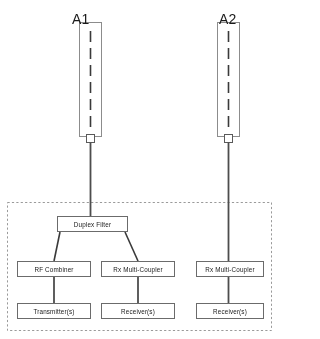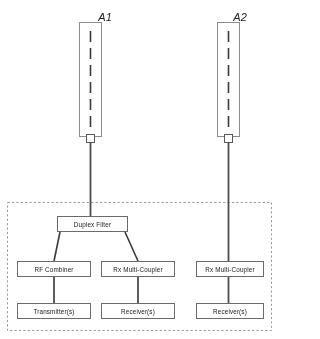--- a/index.html
+++ b/index.html
@@ -25,29 +25,28 @@
   .svg-layer {
     position: absolute;
     left: 0; top: 0;
     width: 279px;
     height: 339px;
   }
 
   
   .ant-label {
     position: absolute;
-    font-size: 11px;
+    font-size: 14px;
     color: #1a1a1a;
-    text-align: right;
+    text-align: left;
     letter-spacing: 0.2px;
     white-space: nowrap;
-    font-style: italic;
   }
   #ant-label-a1 { left: 72px; top: 11px; width: 40px; }
-  #ant-label-a2 { left: 207px; top: 11px; width: 40px; }
+  #ant-label-a2 { left: 219px; top: 11px; width: 40px; }
 
   
   .box {
     position: absolute;
     box-sizing: border-box;
     border: 1px solid #6b6b6b;
     background: #ffffff;
     color: #1a1a1a;
     font-size: 6.3px;
     letter-spacing: 0.15px;

